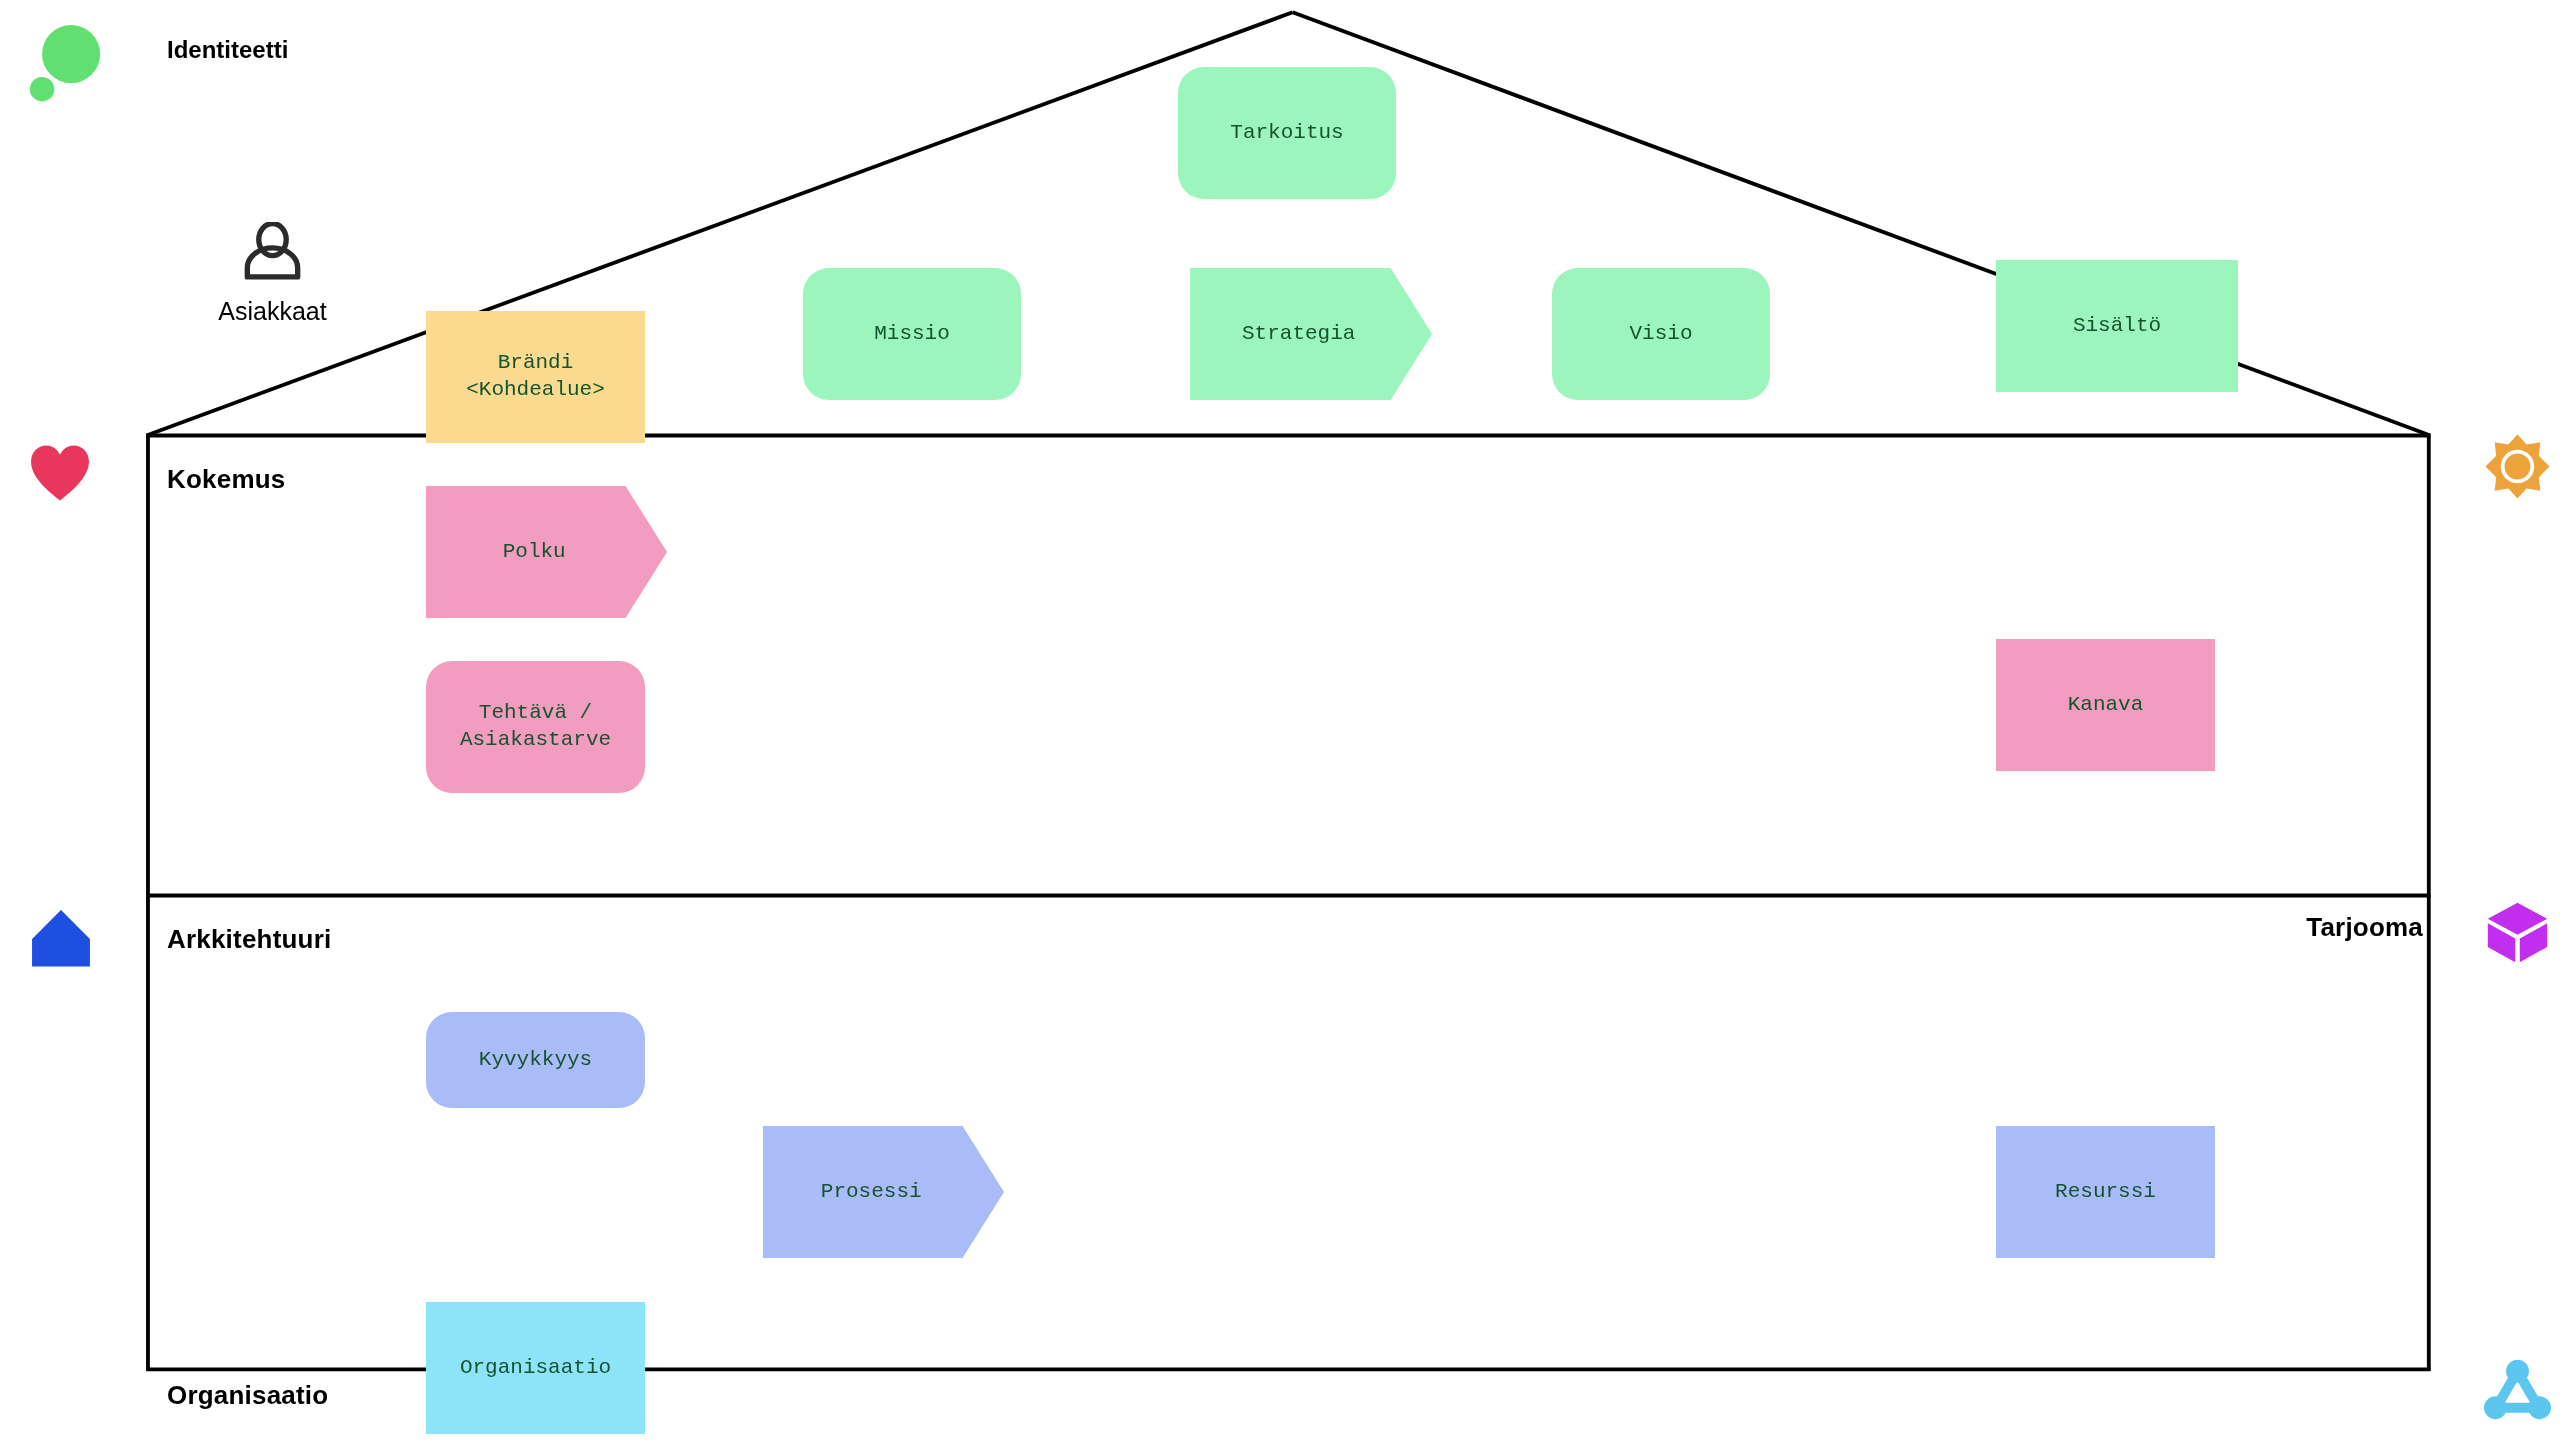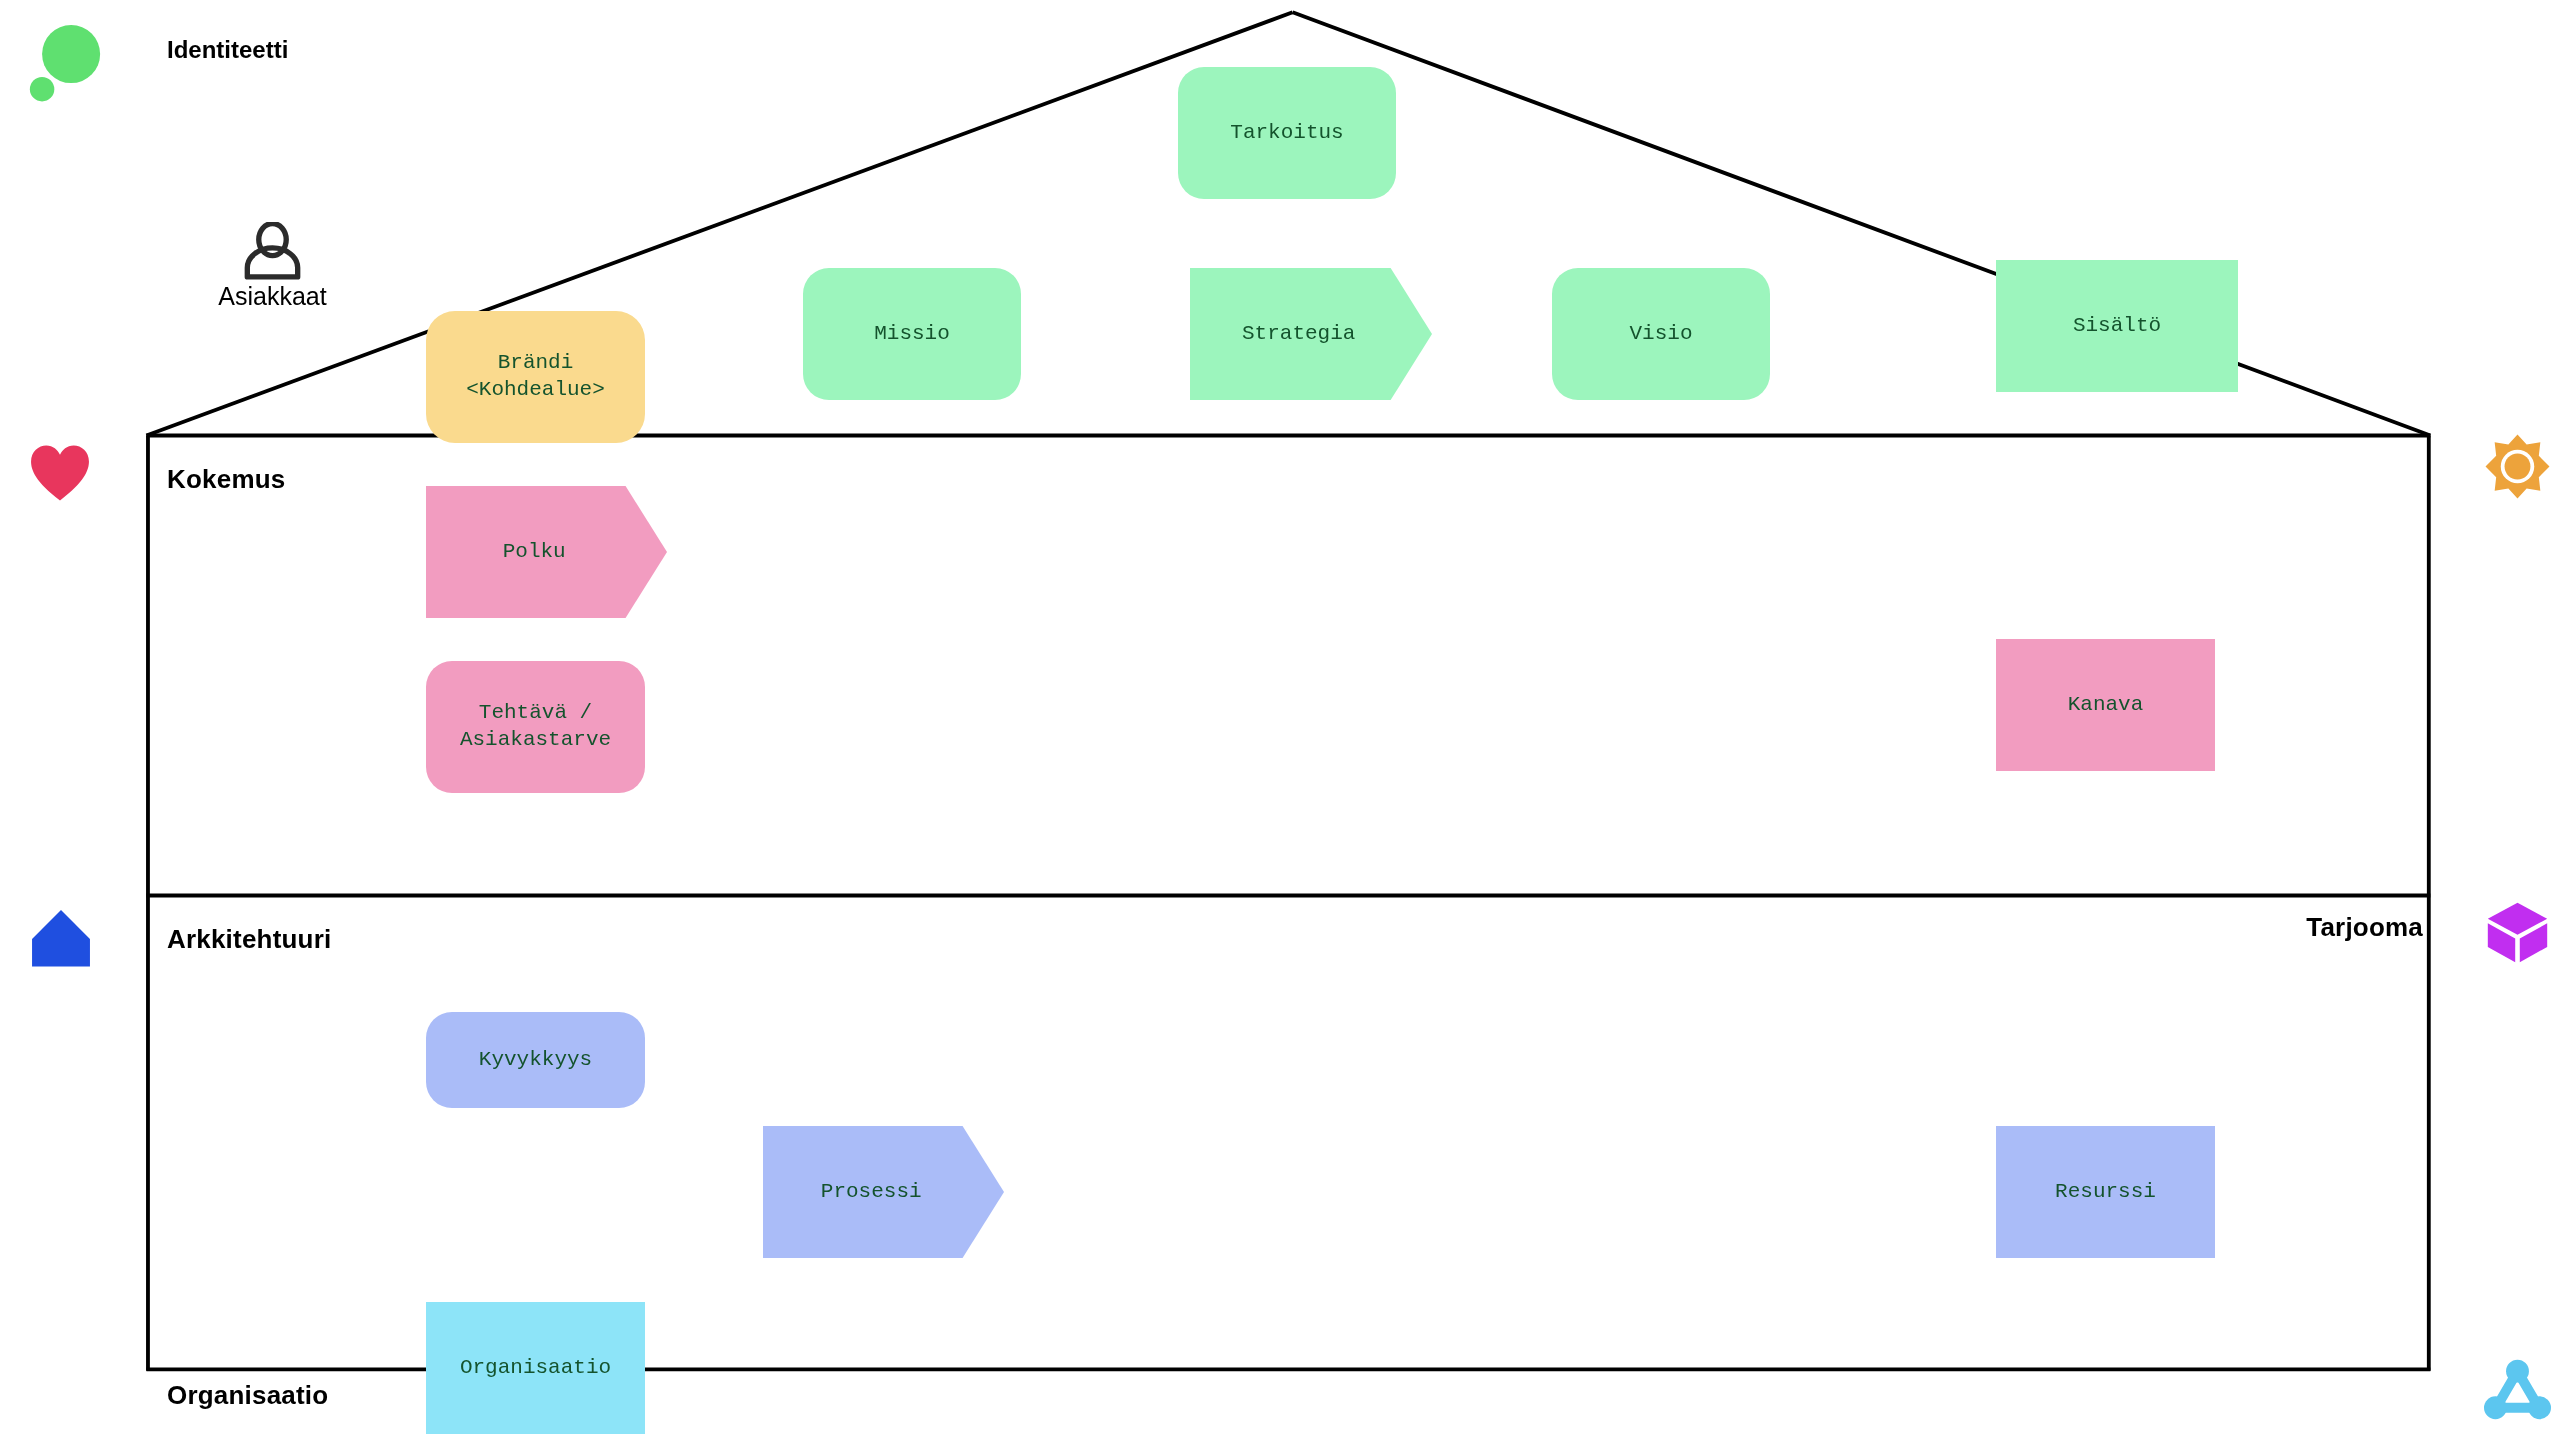--- a/index.html
+++ b/index.html
@@ -46,21 +46,21 @@
     font-size:26px;
     color:#000000;
     letter-spacing:0.2px;
     font-family:"Liberation Sans","DejaVu Sans",sans-serif;
     white-space:nowrap;
   }
   .sect-label.right{text-align:right;}
   
   .actor{position:absolute;text-align:center;}
   .actor .cap{
-    font-size:25px;color:#000000;margin-top:2px;
+    font-size:25px;color:#000000;margin-top:17px;
     font-family:"Liberation Sans","DejaVu Sans",sans-serif;
   }
   
   .title{
     position:absolute;font-weight:bold;font-size:24px;color:#000000;
     font-family:"Liberation Sans","DejaVu Sans",sans-serif;white-space:nowrap;
   }
   .ico{position:absolute;}
 </style>
 </head>
@@ -124,21 +124,21 @@
     <svg class="chev-bg" viewBox="0 0 316 172" preserveAspectRatio="none">
       <polygon points="0,0 262,0 316,86 262,172 0,172" fill="#9cf5bd"></polygon>
     </svg>
     <span class="lbl">Strategia</span>
   </div>
 
   <div class="node shape-rect" style="left:1996px;top:260px;width:242px;height:132px;background:#9cf5bd;text-align:center;">
     <span class="lbl">Sisältö</span>
   </div>
 
-  <div class="node shape-rect" style="left:426px;top:311px;width:219px;height:132px;background:#fada8e;border-radius:29px;">
+  <div class="node shape-rect" style="left:426px;top:311px;width:219px;height:132px;background:#fada8e;">
     <span class="lbl">Brändi
 &lt;Kohdealue&gt;</span>
   </div>
 
   <div class="node chev" style="left:426px;top:486px;width:241px;height:132px;">
     <svg class="chev-bg" viewBox="0 0 314 172" preserveAspectRatio="none">
       <polygon points="0,0 260,0 314,86 260,172 0,172" fill="#f29cc0"></polygon>
     </svg>
     <span class="lbl">Polku</span>
   </div>

